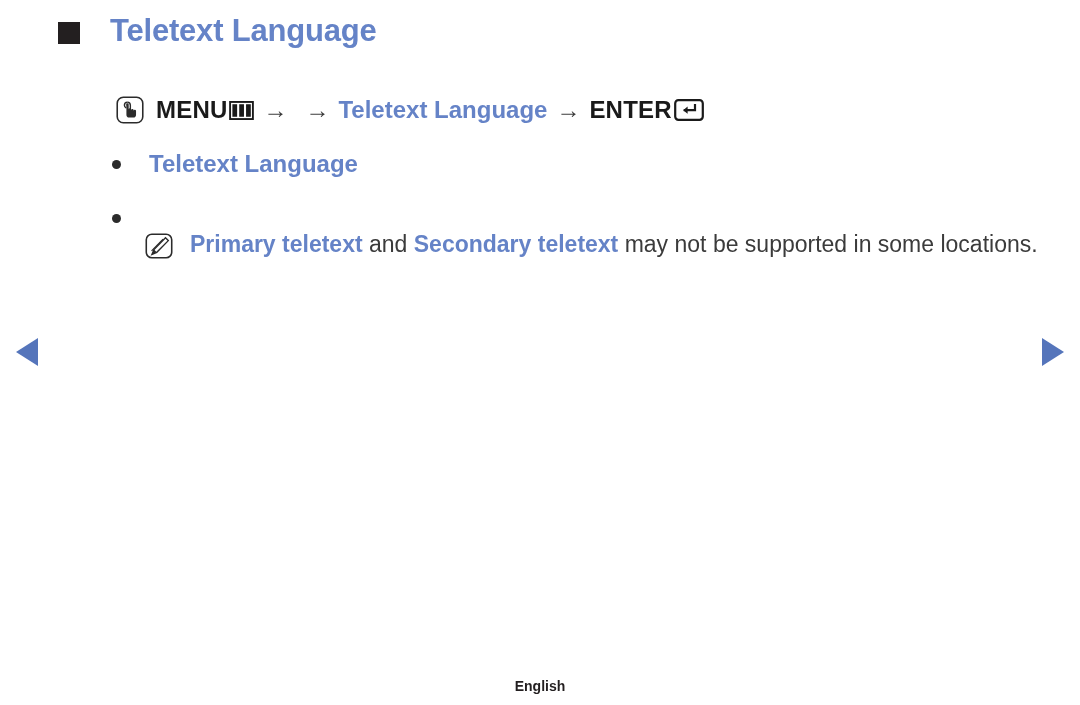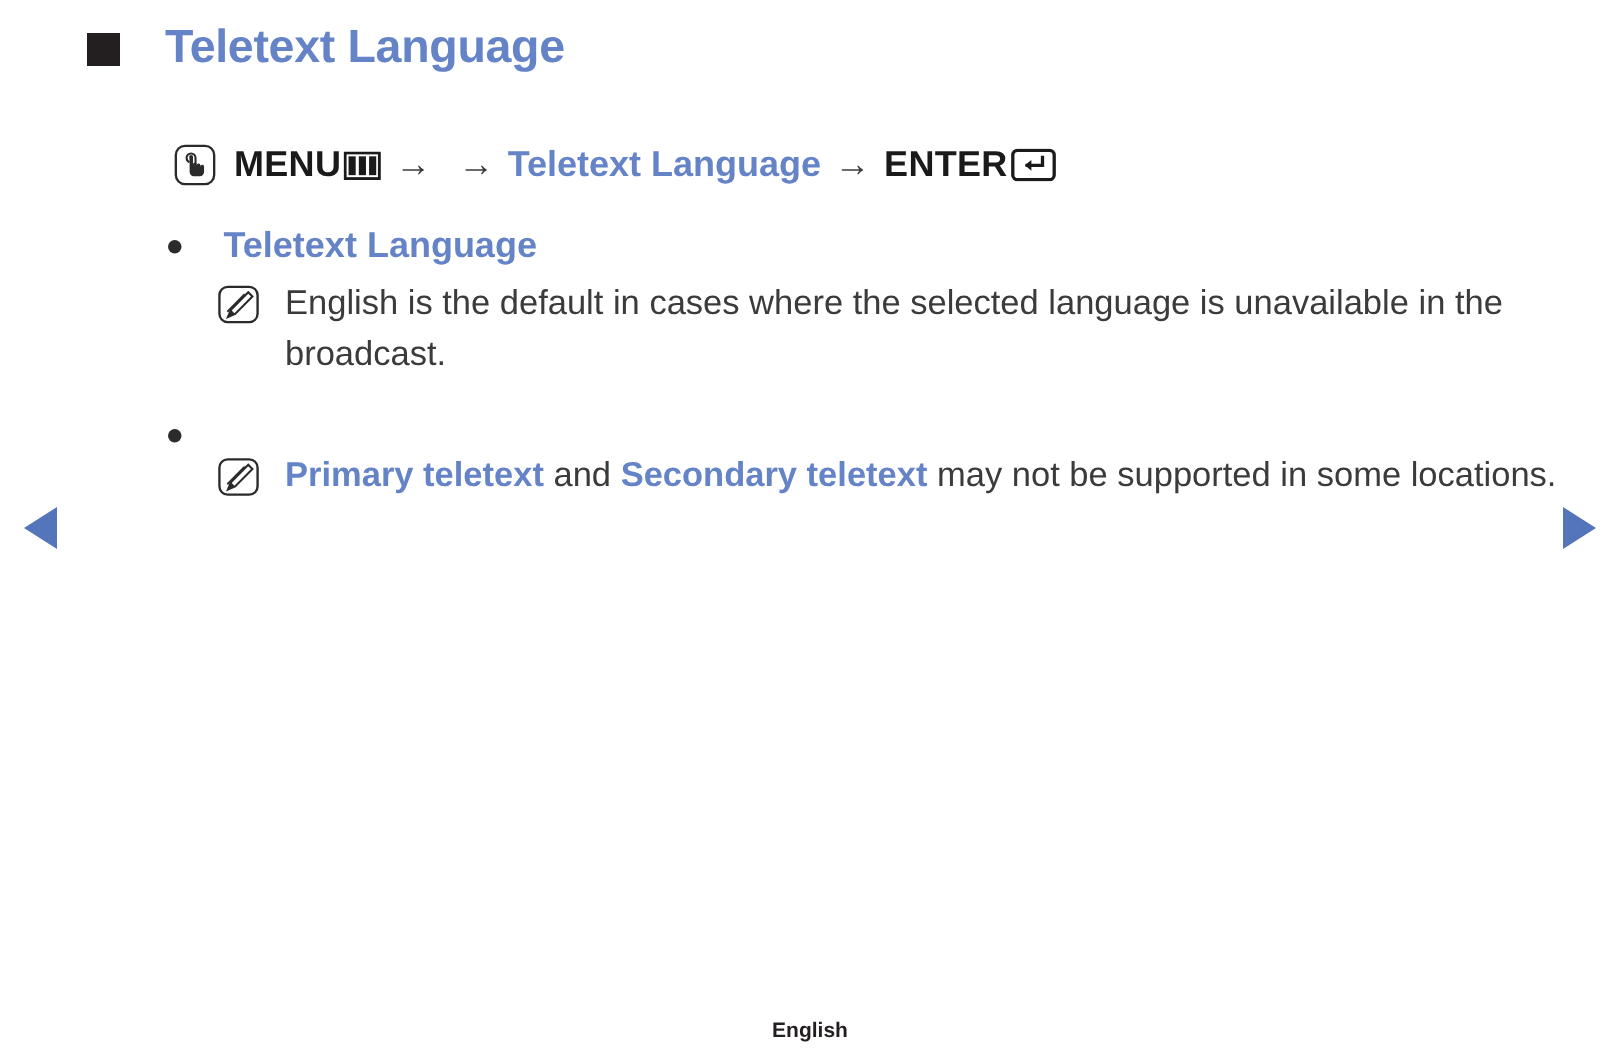--- a/index.html
+++ b/index.html
@@ -239,31 +239,20 @@
       <path d="M21.0 6.0 v5.2 h-10.2" fill="none" stroke="#1a1a1a" stroke-width="2.2" stroke-linecap="square"></path>
       <path d="M13.6 7.6 L9.2 11.2 L13.6 14.8 z" fill="#1a1a1a"></path>
     </svg>
   </div>
 
   <div class="body-block">
 
     <div class="bullet-item">
       <span class="dot"></span>
       <span class="bullet-label">Teletext Language</span>
-    </div>
-    <div class="note-row">
-      <svg class="ico-note" viewBox="0 0 30 28">
-        <rect x="1.3" y="1.3" width="27.4" height="25.4" rx="6" ry="6" fill="#ffffff" stroke="#2b2b2b" stroke-width="1.7"></rect>
-        <path d="M22.0 5.2 L9.6 17.8 L7.4 23.0 L12.6 20.8 L25.0 8.2 z" fill="none" stroke="#2b2b2b" stroke-width="1.5"></path>
-        <path d="M19.4 6.6 L7.0 19.2" fill="none" stroke="#2b2b2b" stroke-width="1.3"></path>
-        <path d="M7.4 23.0 L9.6 17.8 L12.6 20.8 z" fill="#2b2b2b"></path>
-      </svg>
-      <div class="note-text">
-        <span>English is the default in cases where the selected language is unavailable in the broadcast.</span>
-      </div>
     </div>
 
     <div class="gap-block"></div>
 
     <div class="bullet-item">
       <span class="dot"></span>
     </div>
     <div class="note-row">
       <svg class="ico-note" viewBox="0 0 30 28">
         <rect x="1.3" y="1.3" width="27.4" height="25.4" rx="6" ry="6" fill="#ffffff" stroke="#2b2b2b" stroke-width="1.7"></rect>

